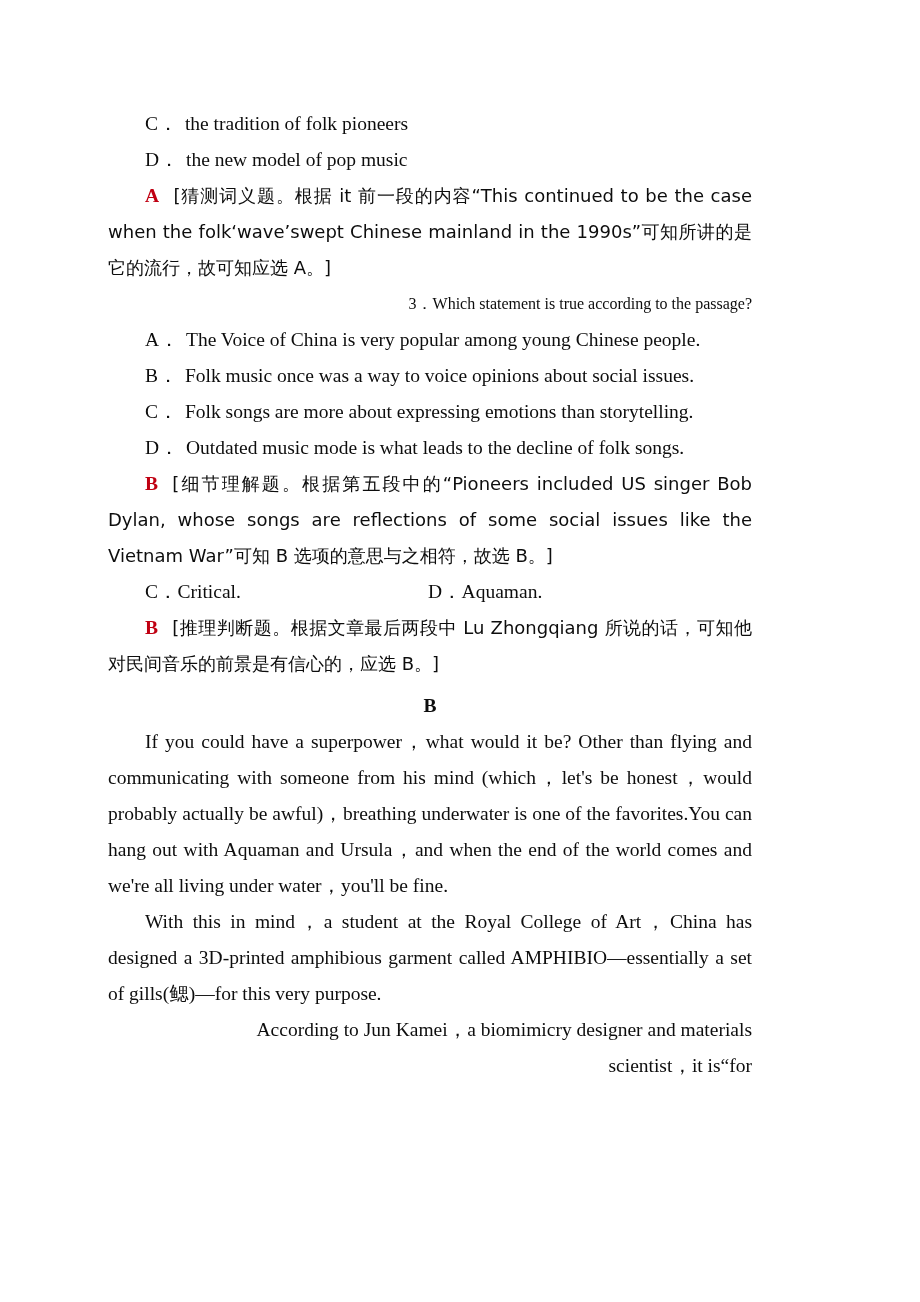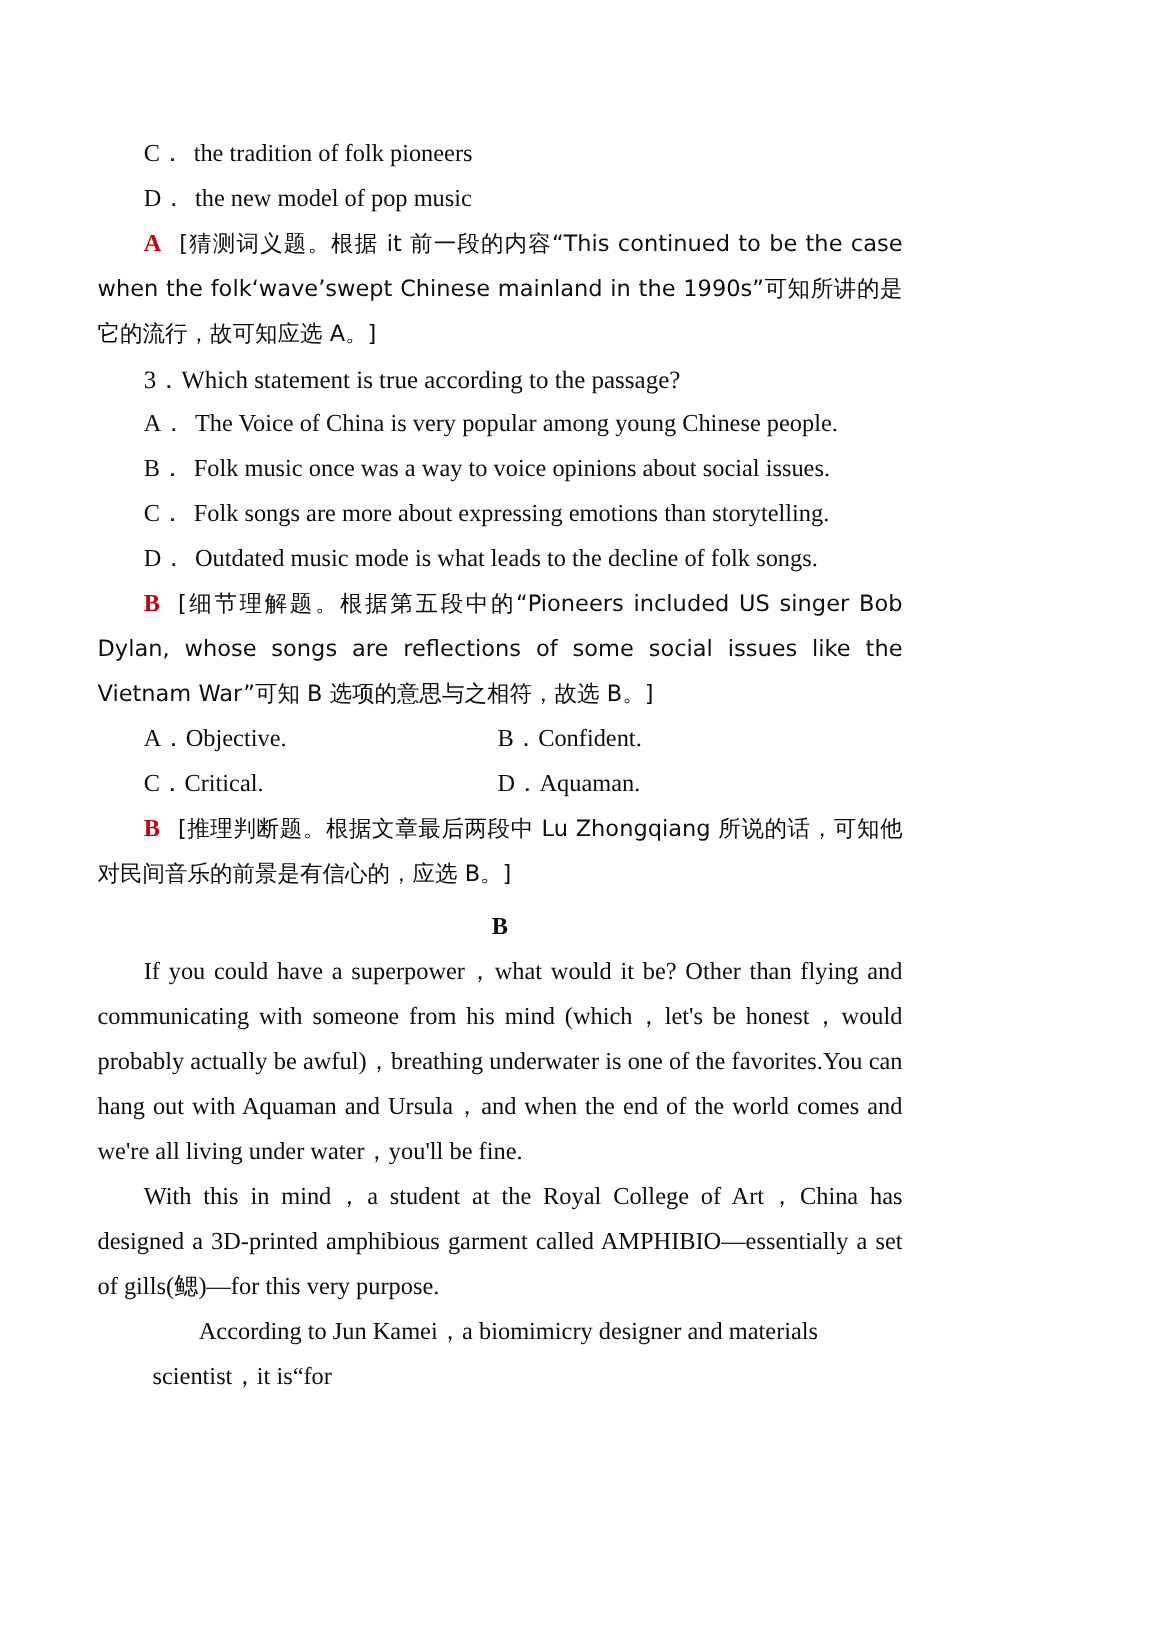--- a/index.html
+++ b/index.html
@@ -17,53 +17,54 @@
     -webkit-font-smoothing: antialiased;
   }
 
   .page {
     position: absolute;
     left: 0;
     top: 0;
     width: 920px;
     height: 1302px;
     box-sizing: border-box;
-    padding: 106px 138px 0 78px;
+    padding: 106px 138px 0 108px;
   }
 
   .body-col {
     width: 644px;
   }
 
   .opt {
     font-size: 19.5px;
     line-height: 36px;
     padding-left: 37px;
     white-space: nowrap;
   }
   .opt .lbl { letter-spacing: 0.2px; }
   .opt .sp { display: inline-block; width: 7px; }
 
   .qline {
-    font-size: 20px;
+    font-size: 16px;
     line-height: 36px;
     padding-left: 37px;
     white-space: nowrap;
+    text-align: right;
   }
 
   
   .para {
     font-size: 19.5px;
     line-height: 36px;
     text-align: justify;
     text-justify: inter-word;
     text-indent: 37px;
     margin: 0;
   }
-  .para.nojust { text-align: left; margin-left: 44px; }
+  .para.nojust { text-align: right; margin-left: 44px; }
 
   .ans {
     color: #c00012;
     font-weight: bold;
     letter-spacing: 0.3px;
   }
   .ans-gap { display: inline-block; width: 14px; }
 
   .cn { font-family: "DejaVu Sans", "Liberation Sans", sans-serif; font-size: 18px; }
 
@@ -115,24 +116,20 @@
       <span class="lbl">C．</span><span class="sp"></span><span>Folk songs are more about expressing emotions than storytelling.</span>
     </div>
     <div class="opt">
       <span class="lbl">D．</span><span class="sp"></span><span>Outdated music mode is what leads to the decline of folk songs.</span>
     </div>
 
     <p class="para"><span class="ans">B</span><span class="ans-gap"></span><span class="cn">[细节理解题。根据第五段中的“Pioneers included US singer Bob Dylan, whose songs are reflections of some social issues like the Vietnam War”可知 B 选项的意思与之相符，故选 B。]</span></p>
 
 
     <div class="opt-row">
-      <span class="c1"><span class="lbl">A．</span><span class="sp"></span><span>Objective.</span></span>
-      <span class="c2"><span class="lbl">B．</span><span class="sp"></span><span>Confident.</span></span>
-    </div>
-    <div class="opt-row">
       <span class="c1"><span class="lbl">C．</span><span class="sp"></span><span>Critical.</span></span>
       <span class="c2"><span class="lbl">D．</span><span class="sp"></span><span>Aquaman.</span></span>
     </div>
 
     <p class="para"><span class="ans">B</span><span class="ans-gap"></span><span class="cn">[推理判断题。根据文章最后两段中 Lu Zhongqiang 所说的话，可知他对民间音乐的前景是有信心的，应选 B。]</span></p>
 
     <div class="spacer-6"></div>
     <p class="section-letter">B</p>
 
     <p class="para">If you could have a superpower，what would it be? Other than flying and communicating with someone from his mind (which，let's be honest，would probably actually be awful)，breathing underwater is one of the favorites.You can hang out with Aquaman and Ursula，and when the end of the world comes and we're all living under water，you'll be fine.</p>

